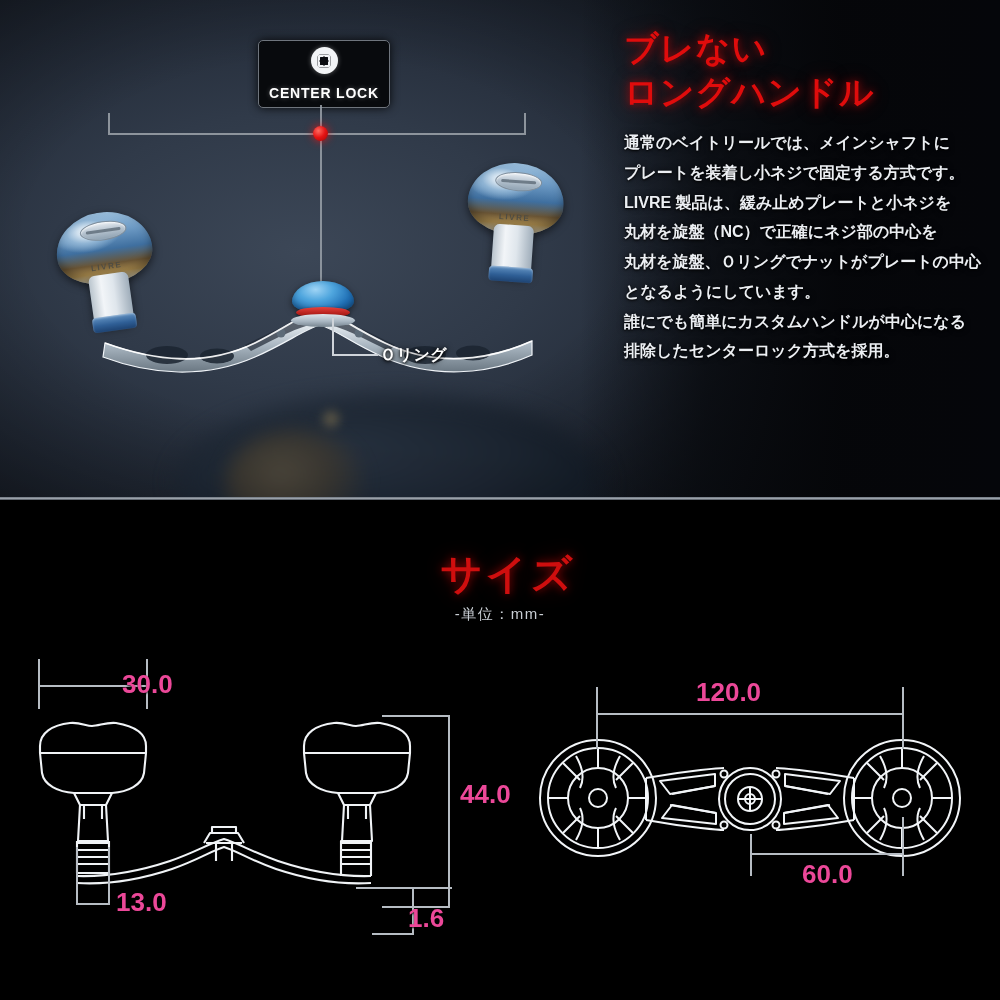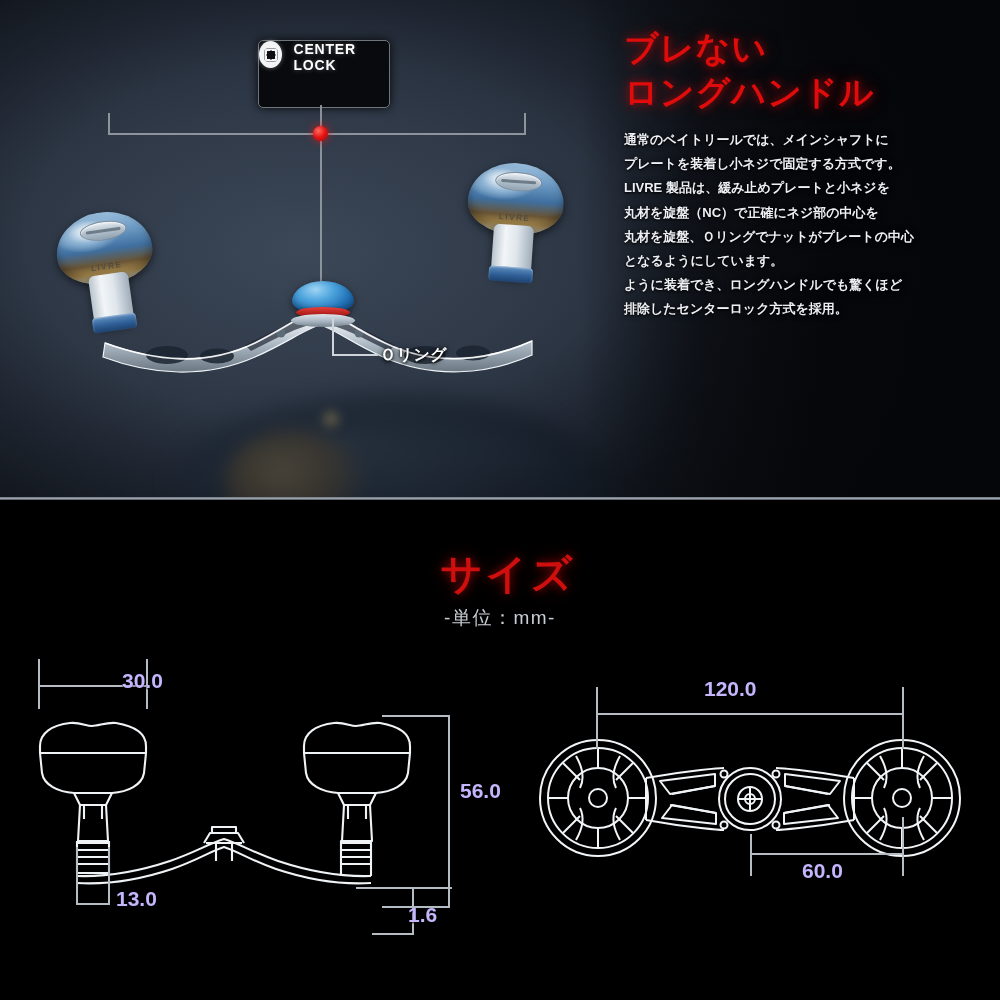--- a/index.html
+++ b/index.html
@@ -24,29 +24,29 @@
   .bokeh3{position:absolute;left:318px;top:408px;width:26px;height:22px;border-radius:50%;
     background:radial-gradient(circle,#8c7a52 0%,rgba(70,60,40,0) 72%);filter:blur(4px);opacity:.7;}
   .divider{position:absolute;left:0;top:497px;width:1000px;height:4px;
     background:linear-gradient(180deg,#6e7680 0%,#9aa1a9 38%,#4e555e 72%,#15181d 100%);}
 
   
   .headline{position:absolute;left:624px;top:26px;width:360px;
     font-size:34px;line-height:1.30;font-weight:bold;color:#e00c0c;letter-spacing:1px;
     text-shadow:0 0 9px rgba(210,10,10,.75),0 0 20px rgba(160,0,0,.45);}
   .body-copy{position:absolute;left:624px;top:128px;width:352px;
-    font-size:13px;line-height:1.86;color:#eceff3;font-weight:bold;
+    font-size:16px;line-height:1.86;color:#eceff3;font-weight:bold;
     text-shadow:0 1px 2px rgba(0,0,0,.95),0 0 6px rgba(0,0,0,.8);}
   .body-copy div{white-space:nowrap;}
 
   
   .badge{position:absolute;left:258px;top:40px;width:130px;height:66px;
     background:#080a0d;border:1px solid #6f757d;border-radius:5px;
-    box-shadow:0 0 10px rgba(0,0,0,.85);display:flex;flex-direction:row;
-    align-items:flex-start;justify-content:center;gap:11px;}
+    box-shadow:0 0 10px rgba(0,0,0,.85);display:flex;flex-direction:column;
+    align-items:center;justify-content:center;gap:11px;}
   .badge-gear{width:27px;height:27px;border-radius:50%;background:#f2f4f6;position:relative;
     box-shadow:0 0 5px rgba(255,255,255,.35);}
   .badge-gear:before{content:"";position:absolute;left:50%;top:50%;width:13px;height:13px;
     transform:translate(-50%,-50%);border-radius:3px;background:#0b0d11;
     box-shadow:0 0 0 2.5px #f2f4f6 inset;}
   .badge-gear:after{content:"";position:absolute;left:50%;top:50%;width:7px;height:7px;
     transform:translate(-50%,-50%) rotate(45deg);background:#0b0d11;}
   .badge-text{font-size:14px;font-weight:bold;color:#fff;letter-spacing:.8px;
     text-shadow:0 0 5px rgba(255,255,255,.3);}
 
@@ -95,23 +95,23 @@
     box-shadow:0 1px 3px rgba(0,0,0,.6);}
   .hub .base{position:absolute;left:-1px;top:33px;width:64px;height:13px;border-radius:50%;
     background:linear-gradient(180deg,#dfe6ec 0%,#aab7c3 55%,#76848f 100%);}
 
   
   .bottom-panel{position:absolute;left:0;top:501px;width:1000px;height:499px;background:#000;}
   .size-title{position:absolute;left:8px;top:46px;width:1000px;text-align:center;
     font-size:41px;font-weight:bold;color:#cf0e0e;letter-spacing:3px;
     text-shadow:0 0 10px rgba(200,8,8,.7),0 0 22px rgba(150,0,0,.4);}
   .size-unit{position:absolute;left:0;top:104px;width:1000px;text-align:center;
-    font-size:19px;color:#c9ced4;letter-spacing:1.5px;}
-
-  .dimtxt{position:absolute;color:#c4b5fd;font-weight:bold;font-size:21px;
+    font-size:15px;color:#c9ced4;letter-spacing:1.5px;}
+
+  .dimtxt{position:absolute;color:#ec4899;font-weight:bold;font-size:26px;
     text-shadow:0 1px 2px rgba(0,0,0,.9);}
   .ln{position:absolute;background:#b6bcc3;}
   .lnv{width:1.6px;}
   .lnh{height:1.6px;}
 
   svg{display:block;}
 </style>
 </head>
 <body>
 
@@ -132,21 +132,21 @@
       <div>ロングハンドル</div>
     </div>
 
     <div class="body-copy">
       <div>通常のベイトリールでは、メインシャフトに</div>
       <div>プレートを装着し小ネジで固定する方式です。</div>
       <div>LIVRE 製品は、緩み止めプレートと小ネジを</div>
       <div>丸材を旋盤（NC）で正確にネジ部の中心を</div>
       <div>丸材を旋盤、Ｏリングでナットがプレートの中心</div>
       <div>となるようにしています。</div>
-      <div>ように装着でき、ロングハンドルでも驚くほど</div>
+      <div>誰にでも簡単にカスタムハンドルが中心になる</div>
       <div>排除したセンターロック方式を採用。</div>
     </div>
 
     <div class="badge">
       <div class="badge-gear"></div>
       <div class="badge-text">CENTER LOCK</div>
     </div>
 
     <div class="brk-l"></div>
     <div class="brk-r"></div>
@@ -257,21 +257,21 @@
       </svg>
 
       <div class="ln lnv" style="left:38px;top:8px;height:50px;"></div>
       <div class="ln lnv" style="left:146px;top:8px;height:50px;"></div>
       <div class="ln lnh" style="left:38px;top:34px;width:110px;"></div>
       <div class="dimtxt" style="left:122px;top:18px;">30.0</div>
 
       <div class="ln lnv" style="left:448px;top:64px;height:193px;"></div>
       <div class="ln lnh" style="left:382px;top:64px;width:68px;"></div>
       <div class="ln lnh" style="left:382px;top:255px;width:68px;"></div>
-      <div class="dimtxt" style="left:460px;top:128px;">56.0</div>
+      <div class="dimtxt" style="left:460px;top:128px;">44.0</div>
 
       <div class="ln lnv" style="left:76px;top:196px;height:58px;"></div>
       <div class="ln lnv" style="left:108px;top:196px;height:58px;"></div>
       <div class="ln lnh" style="left:76px;top:252px;width:34px;"></div>
       <div class="dimtxt" style="left:116px;top:236px;">13.0</div>
 
       <div class="ln lnh" style="left:356px;top:236px;width:96px;"></div>
       <div class="ln lnv" style="left:412px;top:236px;height:48px;"></div>
       <div class="ln lnh" style="left:372px;top:282px;width:42px;"></div>
       <div class="dimtxt" style="left:408px;top:252px;">1.6</div>
@@ -320,21 +320,21 @@
           <circle cx="214" cy="48" r="3.5"></circle>
           <circle cx="266" cy="48" r="3.5"></circle>
           <circle cx="214" cy="99" r="3.5"></circle>
           <circle cx="266" cy="99" r="3.5"></circle>
         </g>
       </svg>
 
       <div class="ln lnv" style="left:96px;top:36px;height:62px;"></div>
       <div class="ln lnv" style="left:402px;top:36px;height:62px;"></div>
       <div class="ln lnh" style="left:96px;top:62px;width:308px;"></div>
-      <div class="dimtxt" style="left:204px;top:26px;">120.0</div>
+      <div class="dimtxt" style="left:196px;top:26px;">120.0</div>
 
       <div class="ln lnv" style="left:250px;top:183px;height:42px;"></div>
       <div class="ln lnv" style="left:402px;top:166px;height:59px;"></div>
       <div class="ln lnh" style="left:250px;top:202px;width:154px;"></div>
       <div class="dimtxt" style="left:302px;top:208px;">60.0</div>
     </div>
 
   </div>
 </div>
 

